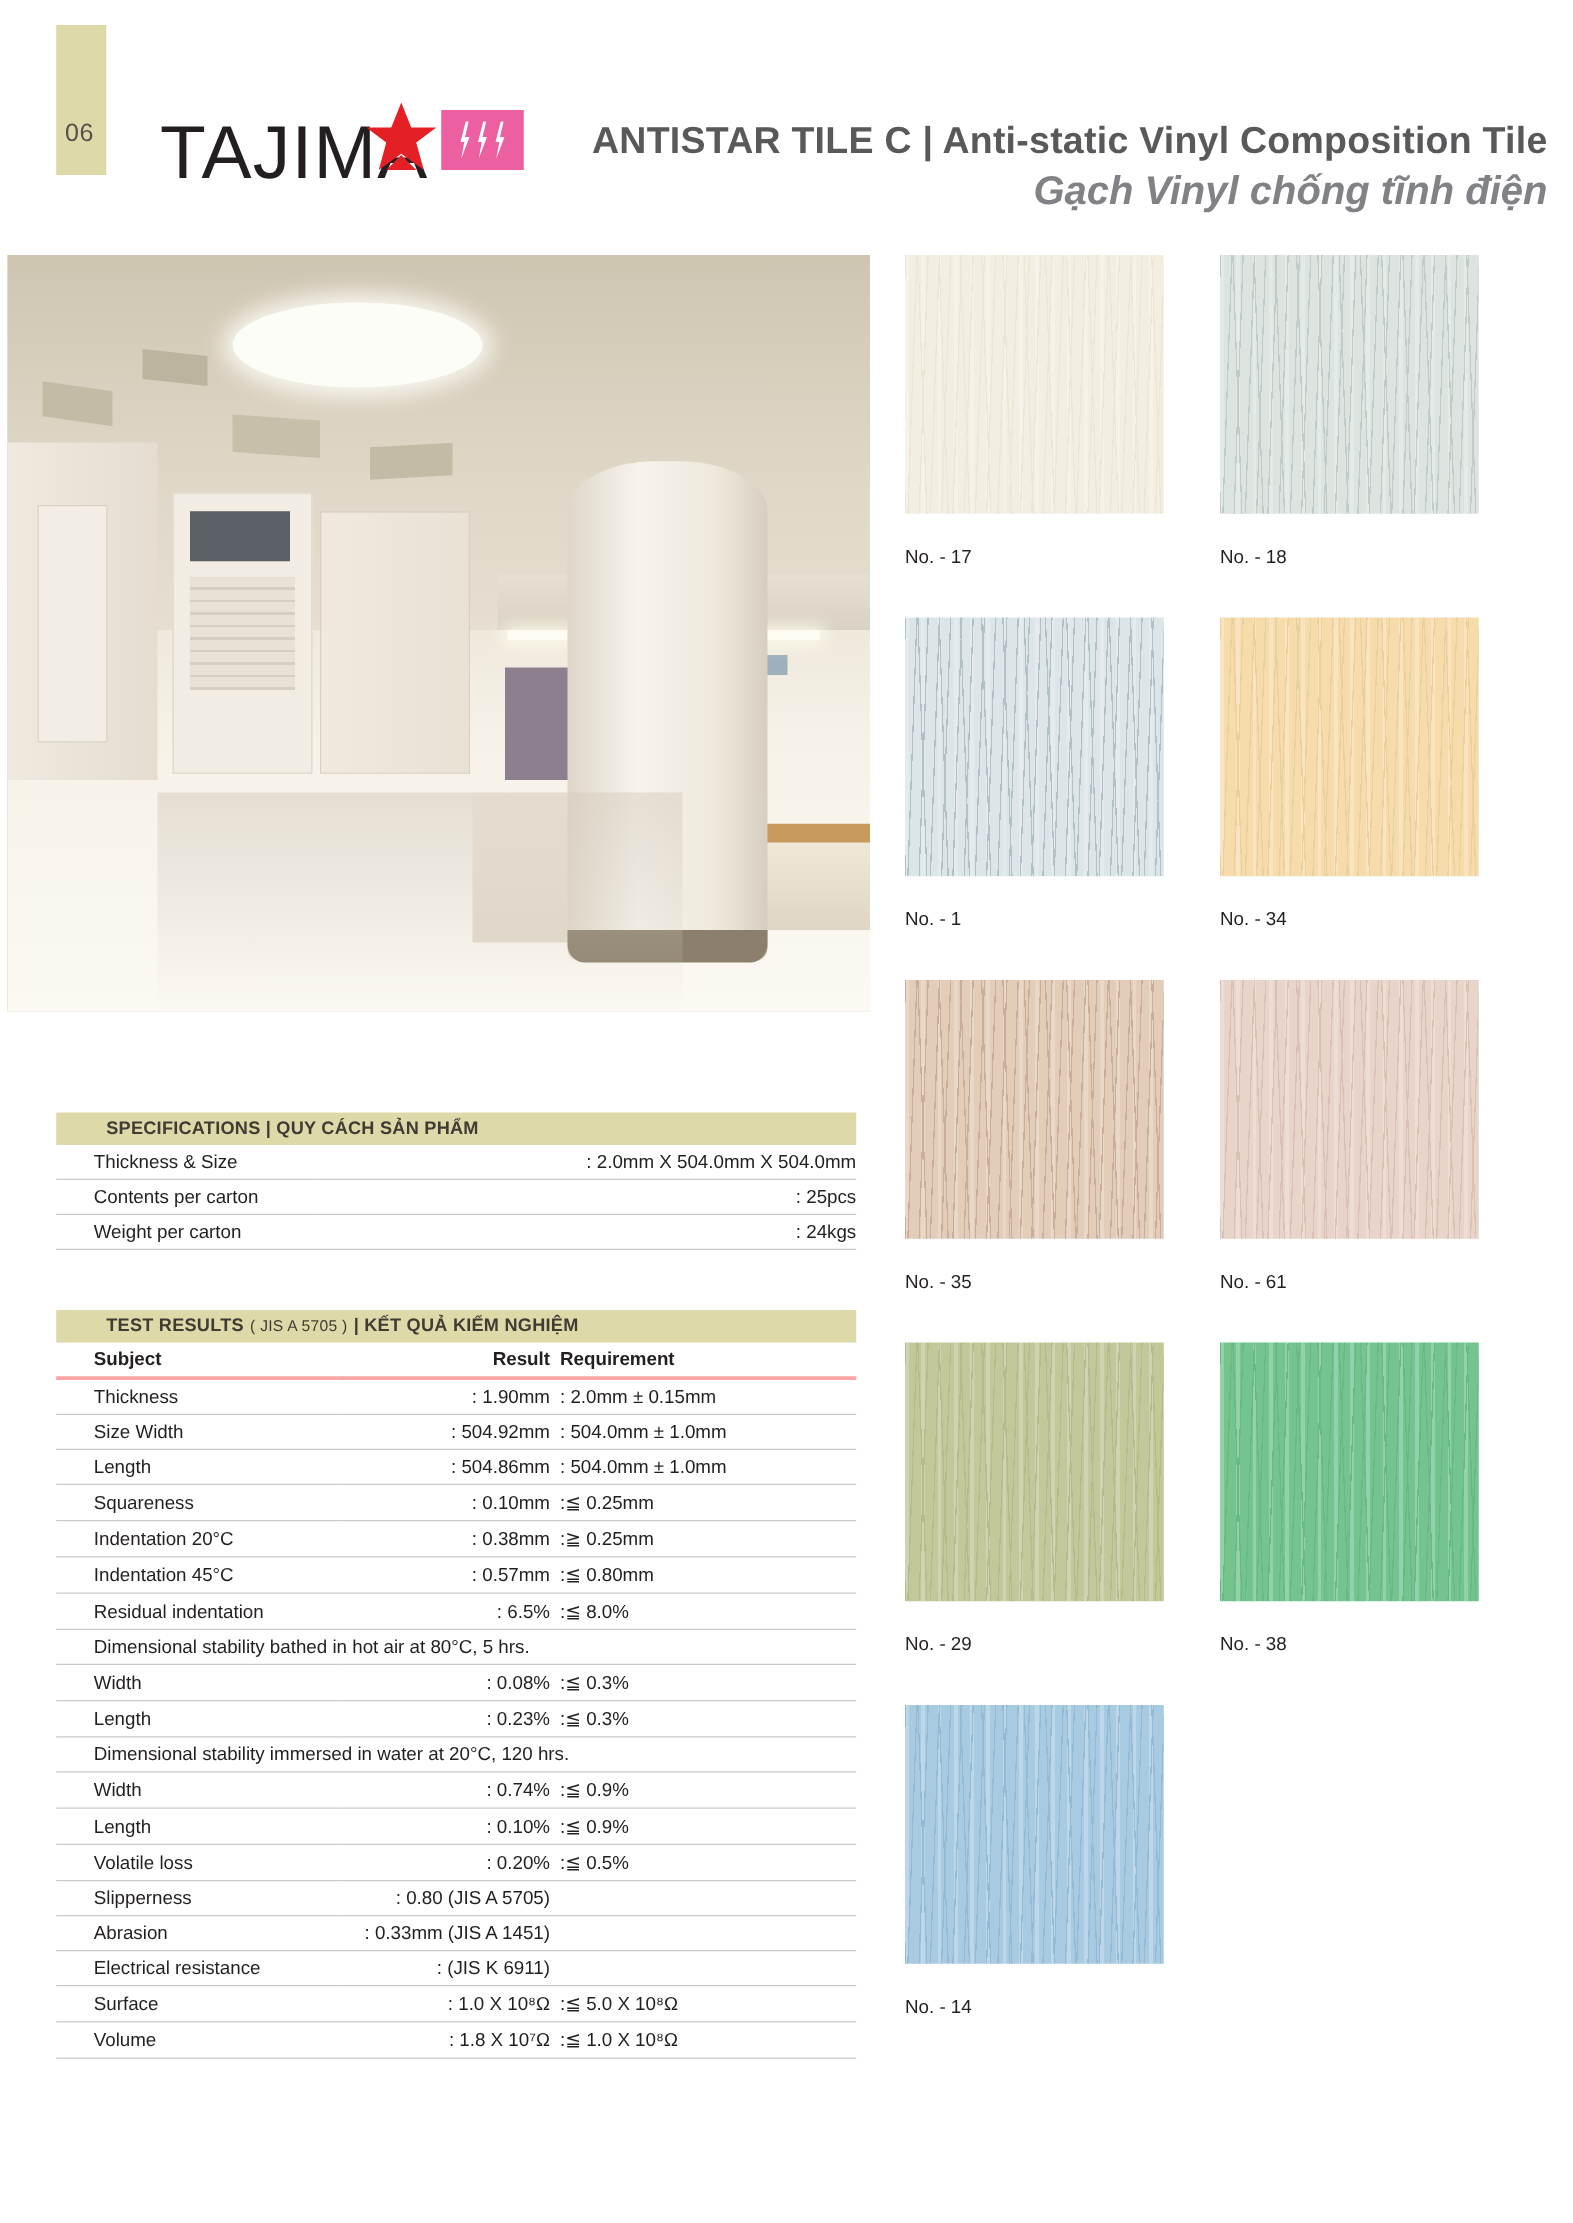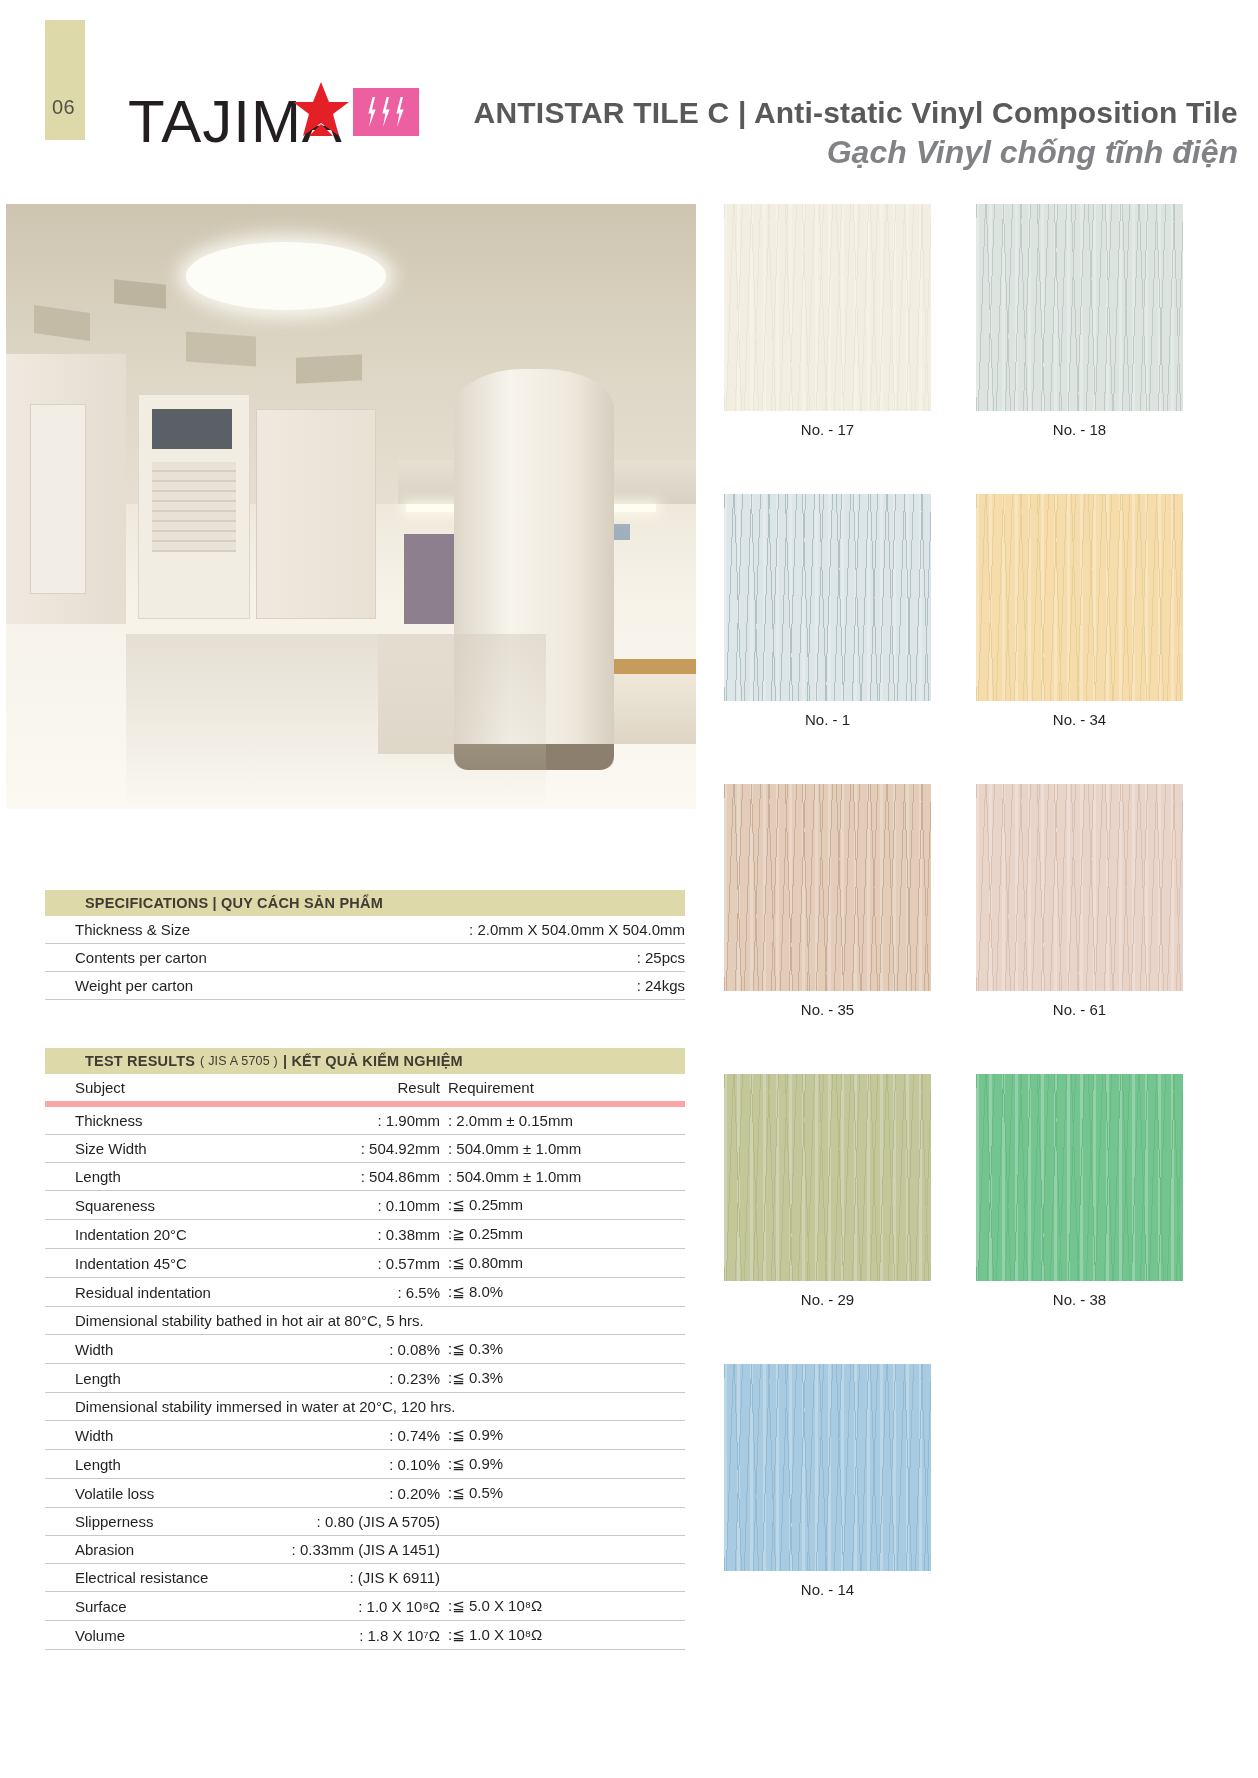--- a/index.html
+++ b/index.html
@@ -221,22 +221,22 @@
   }
   table.spec td {
     border-bottom: 1px solid #c8c9ca;
     padding: 5px 0 5px 30px;
     vertical-align: bottom;
     white-space: nowrap;
   }
   table.spec td.c2 { padding-left: 8px; text-align: right; }
   table.spec td.c3 { padding-left: 8px; }
   table.spec tr.head td {
-    font-weight: normal;
-    border-bottom: 6px solid #fca5a5;
+    font-weight: bold;
+    border-bottom: 3px solid #fca5a5;
   }
   table.spec tr.full td { white-space: nowrap; }
   #test-results-section {
     position: absolute;
     left: 45px; top: 1048px;
     width: 640px;
   }
 
   
   #swatch-grid {
@@ -250,22 +250,21 @@
   }
   .swatch-img {
     width: 207px;
     height: 207px;
     position: relative;
     overflow: hidden;
   }
   .swatch-label {
     font-size: 15px;
     color: #231f20;
-    padding-top: 10px;
-    text-align: center;
+    padding-top: 26px;
   }
   .veins {
     position: absolute;
     inset: 0;
     opacity: 0.45;
   }
 </style>
 </head>
 <body>
 

